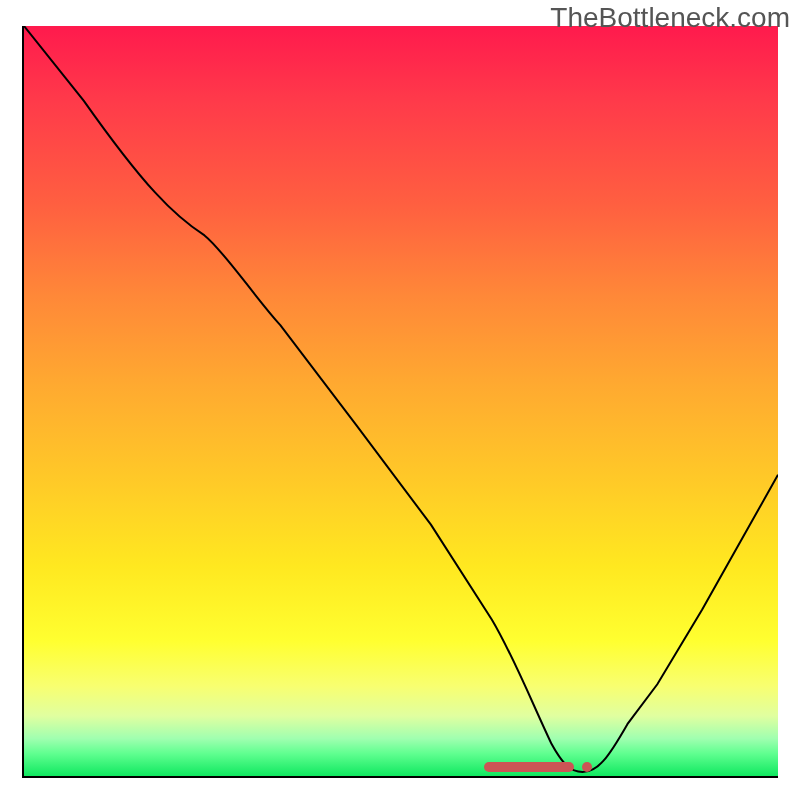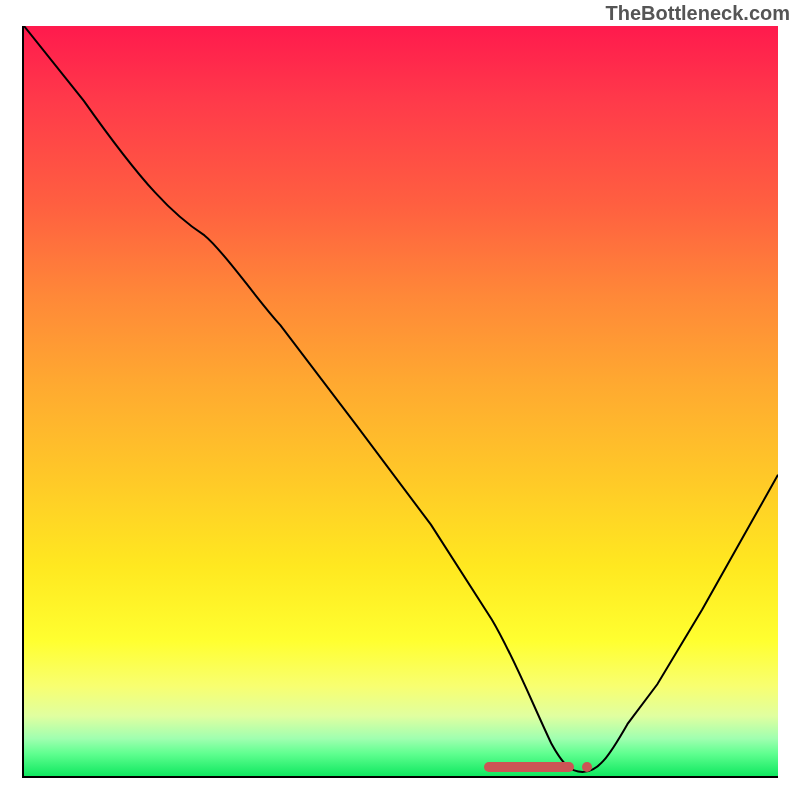--- a/index.html
+++ b/index.html
@@ -8,22 +8,22 @@
     height: 800px;
     background: #ffffff;
     font-family: Arial, sans-serif;
     position: relative;
     overflow: hidden;
   }
   .watermark {
     position: absolute;
     top: 2px;
     right: 10px;
-    font-size: 20px;
-    font-weight: bold;
+    font-size: 28px;
+    font-weight: normal;
     color: #555555;
     z-index: 10;
   }
   .chart-area {
     position: absolute;
     left: 22px;
     top: 26px;
     width: 756px;
     height: 752px;
     border-left: 2px solid #000000;

